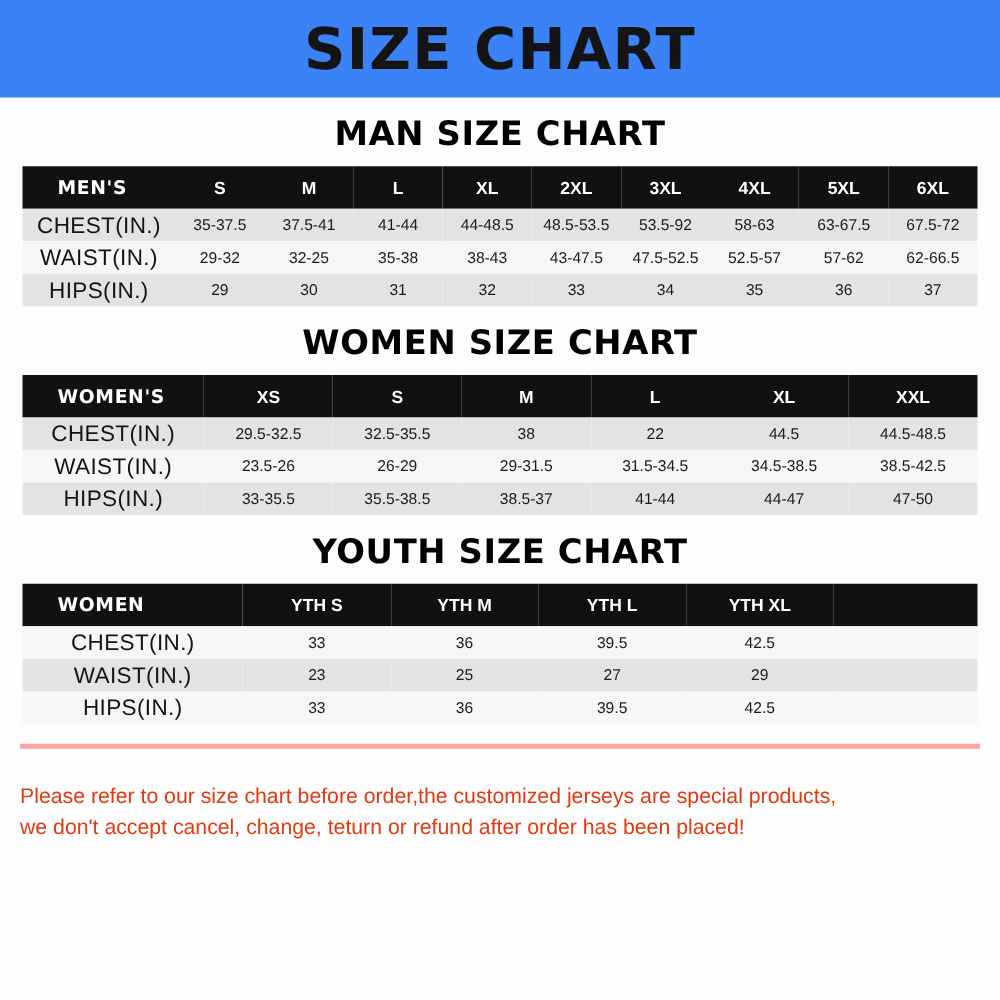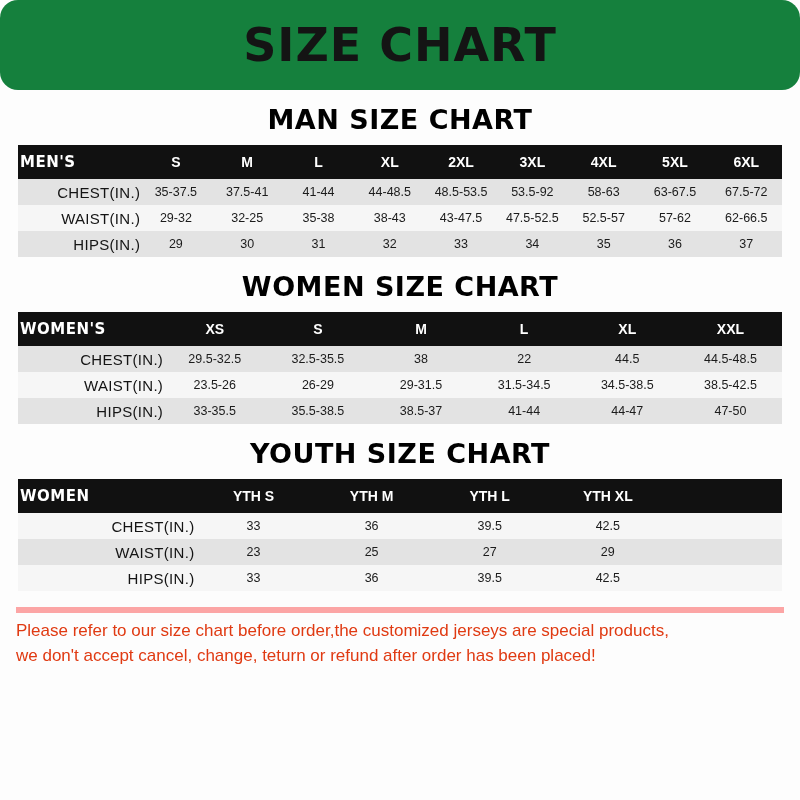--- a/index.html
+++ b/index.html
@@ -16,26 +16,25 @@
   .page {
     position: relative;
     width: 800px;
     height: 800px;
     background: #fdfdfd;
     box-sizing: border-box;
   }
   
   .banner {
     position: relative;
-    height: 90px;
-    background: #15803d;
+    height: 78px;
+    background: #3b82f6;
     display: flex;
     align-items: center;
     justify-content: center;
-    border-radius: 18px;
   }
   .banner-title {
     font-family: "DejaVu Sans", sans-serif;
     font-weight: bold;
     font-size: 46px;
     letter-spacing: 1px;
     color: #141414;
     line-height: 1;
   }
   
@@ -68,49 +67,49 @@
   }
   table.sizetable thead th {
     background: #111111;
     color: #ffffff;
     font-weight: bold;
     font-size: 14px;
     height: 34px;
   }
   table.sizetable thead th.rowhead {
     text-align: left;
-    padding-left: 2px;
+    padding-left: 28px;
     font-family: "DejaVu Sans", sans-serif;
     letter-spacing: 0.5px;
     font-size: 15px;
   }
   table.sizetable tbody tr.odd td {
     background: #e3e3e3;
   }
   table.sizetable tbody tr.even td {
     background: #f6f6f6;
   }
   table.sizetable tbody td.rowlabel {
-    font-size: 15px;
+    font-size: 18px;
     color: #141414;
     letter-spacing: 0.3px;
-    text-align: right;
+    text-align: center;
   }
   
   .men col.c0 { width: 16%; }
   .women col.c0 { width: 19%; }
   .youth col.c0 { width: 23%; }
   .youth col.cx { width: 15.4%; }
   .youth col.pad { width: 15%; }
 
   
   .note {
     margin: 16px 16px 0 16px;
-    border-top: 6px solid #fca5a5;
-    padding-top: 6px;
+    border-top: 4px solid #fca5a5;
+    padding-top: 26px;
     color: #e03a12;
     font-size: 17px;
     line-height: 1.45;
     font-family: "Liberation Sans", sans-serif;
   }
   .note div { white-space: nowrap; }
 </style>
 </head>
 <body>
 

